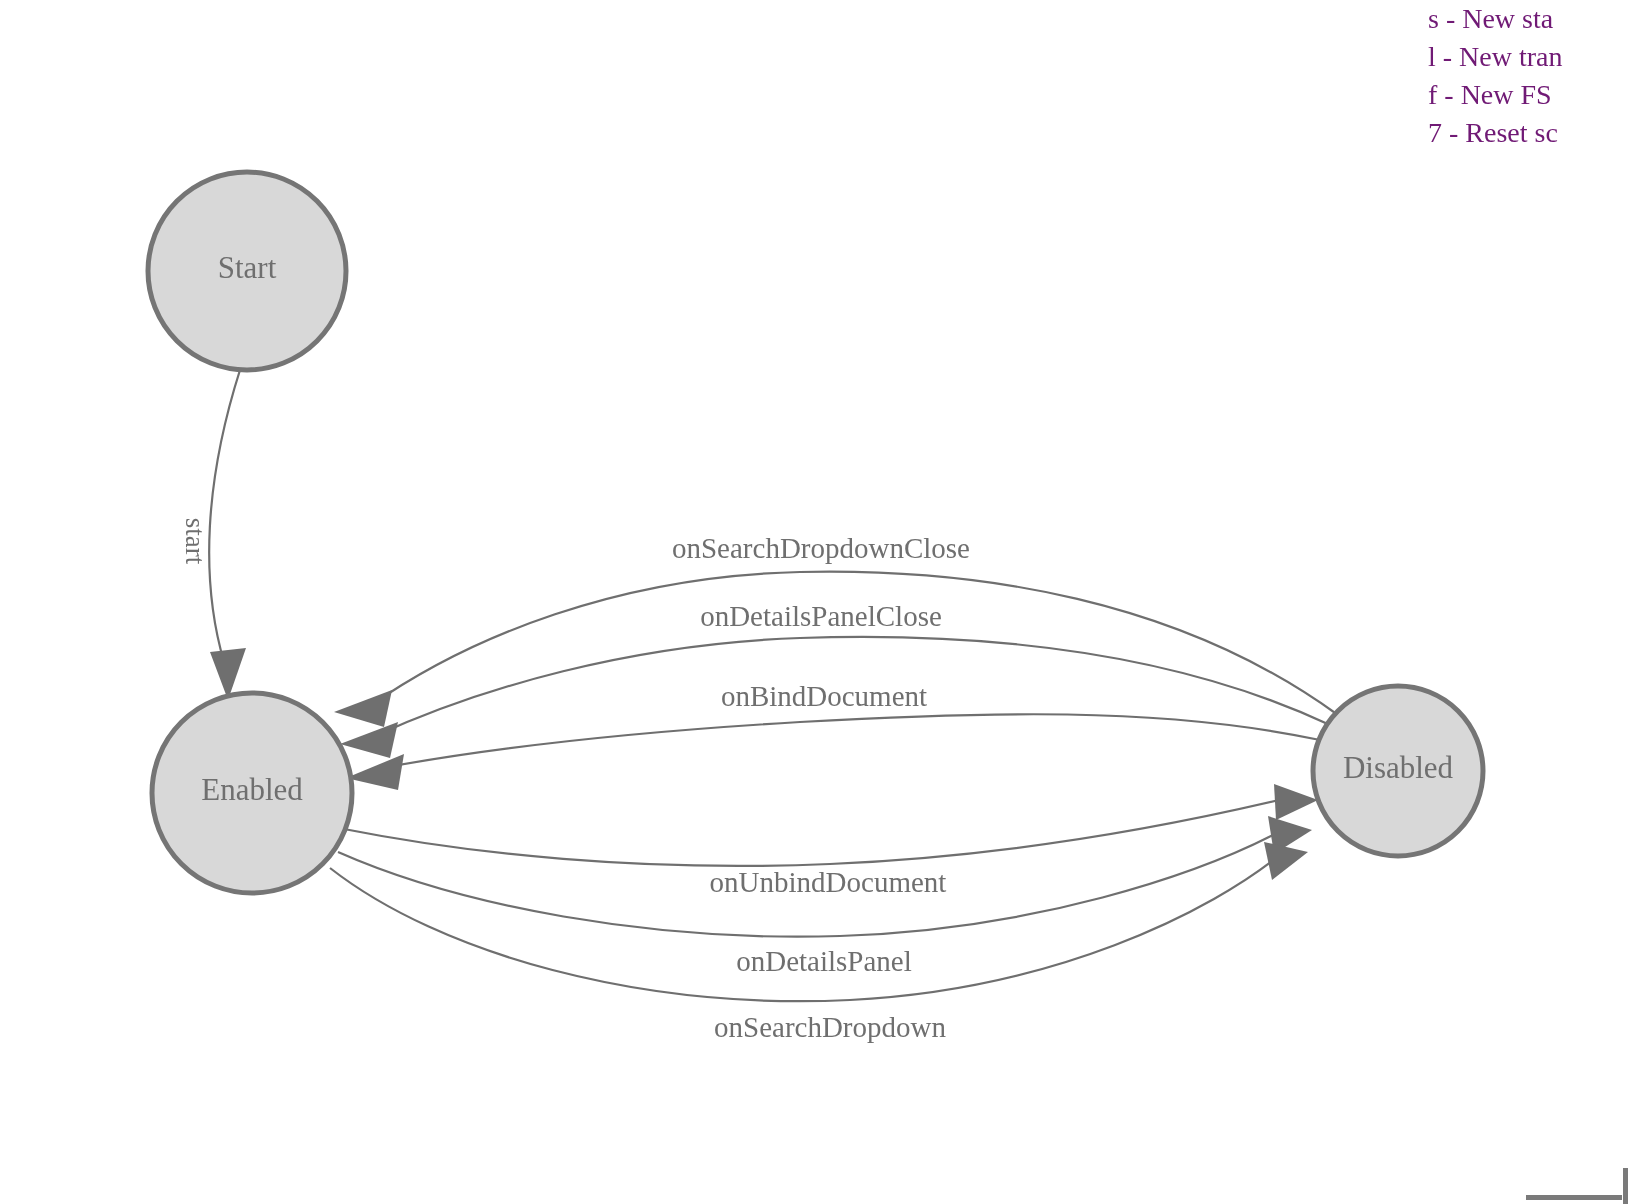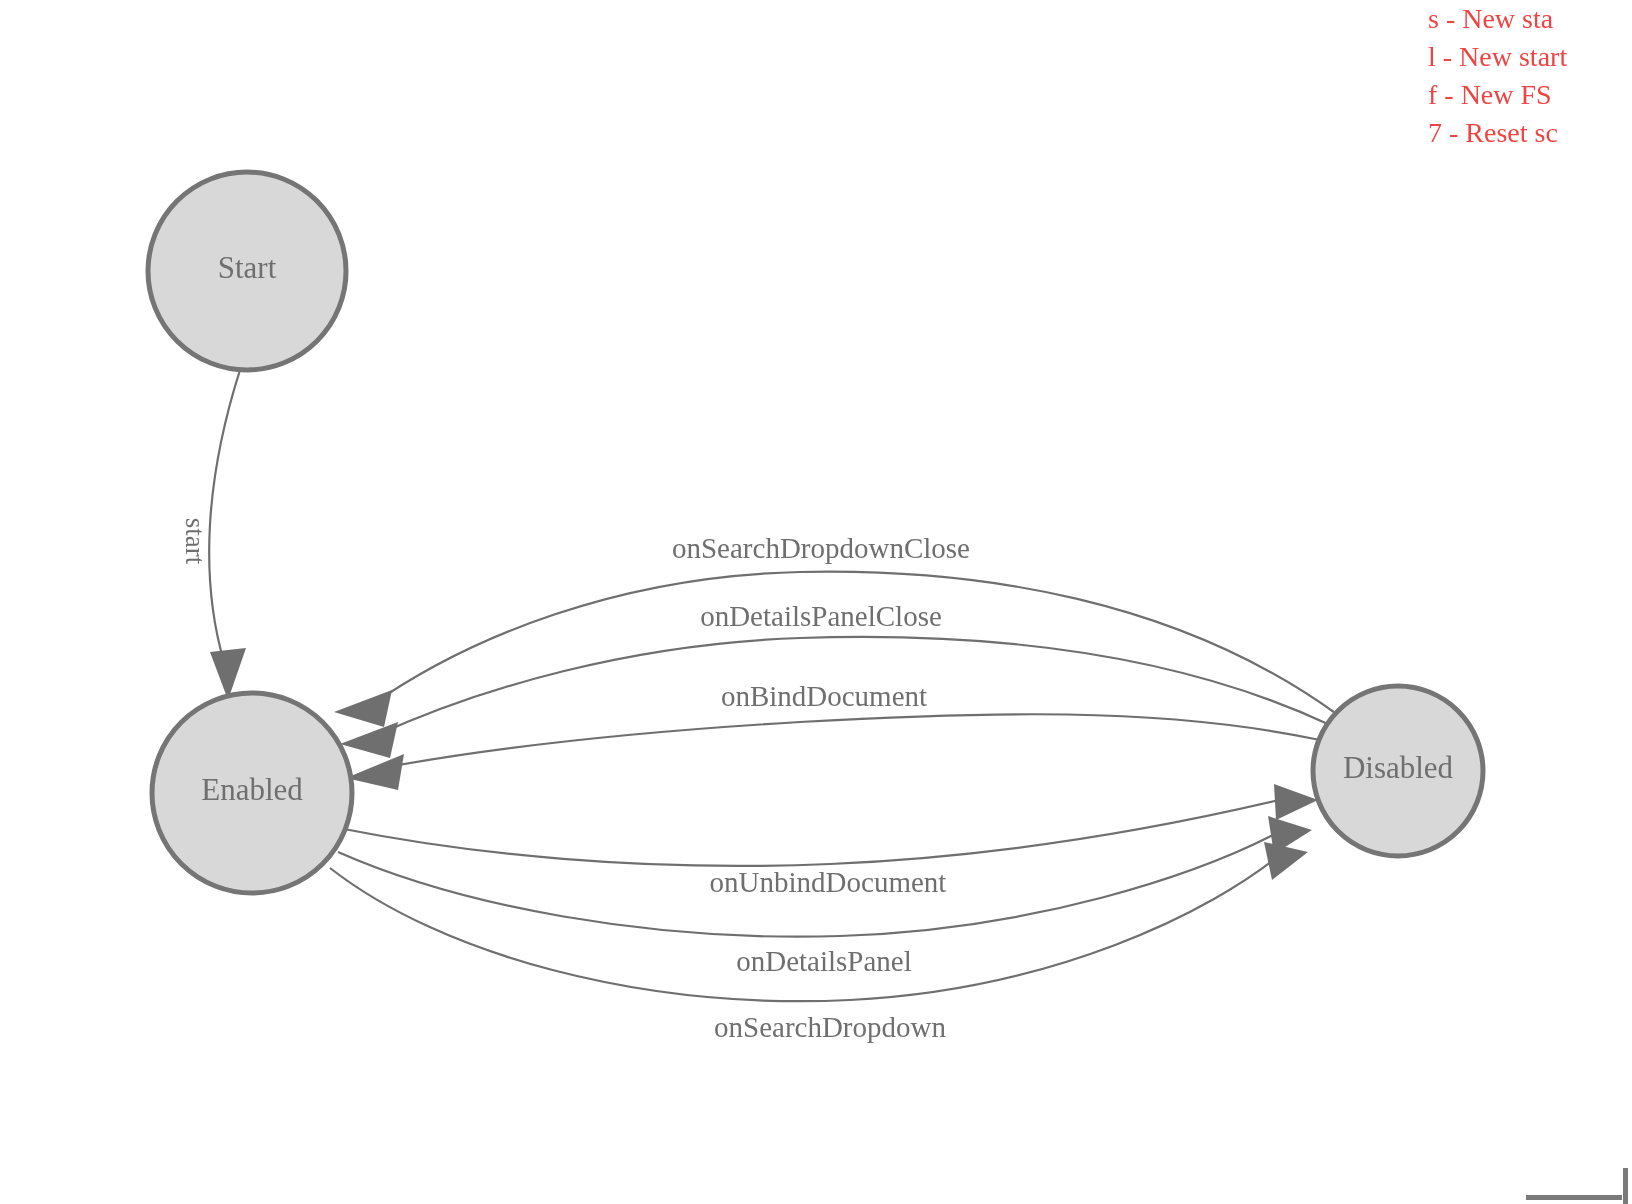--- a/index.html
+++ b/index.html
@@ -78,21 +78,21 @@
     width: 204px;
     overflow: hidden;
     white-space: nowrap;
     pointer-events: none;
   }
 
   .help-line {
     font-family: "Liberation Serif", "DejaVu Serif", serif;
     font-size: 28px;
     line-height: 38px;
-    color: #ef4444;
+    color: #701a75;
     white-space: nowrap;
   }
 
   #scroll-corner {
     position: absolute;
     right: 0;
     bottom: 0;
     width: 152px;
     height: 54px;
     pointer-events: none;
@@ -175,21 +175,21 @@
 
     <g>
       <circle class="node-circle" cx="1398" cy="771" r="85"></circle>
       <text class="state-label" x="1398" y="771">Disabled</text>
     </g>
 
   </svg>
 
   <div id="help-overlay">
     <div class="help-line">s - New sta</div>
-    <div class="help-line">l - New start</div>
+    <div class="help-line">l - New tran</div>
     <div class="help-line">f - New FS</div>
     <div class="help-line">7 - Reset sc</div>
   </div>
 
   <div id="scroll-corner">
     <div class="v-bar"></div>
     <div class="h-bar"></div>
   </div>
 
 </div>

